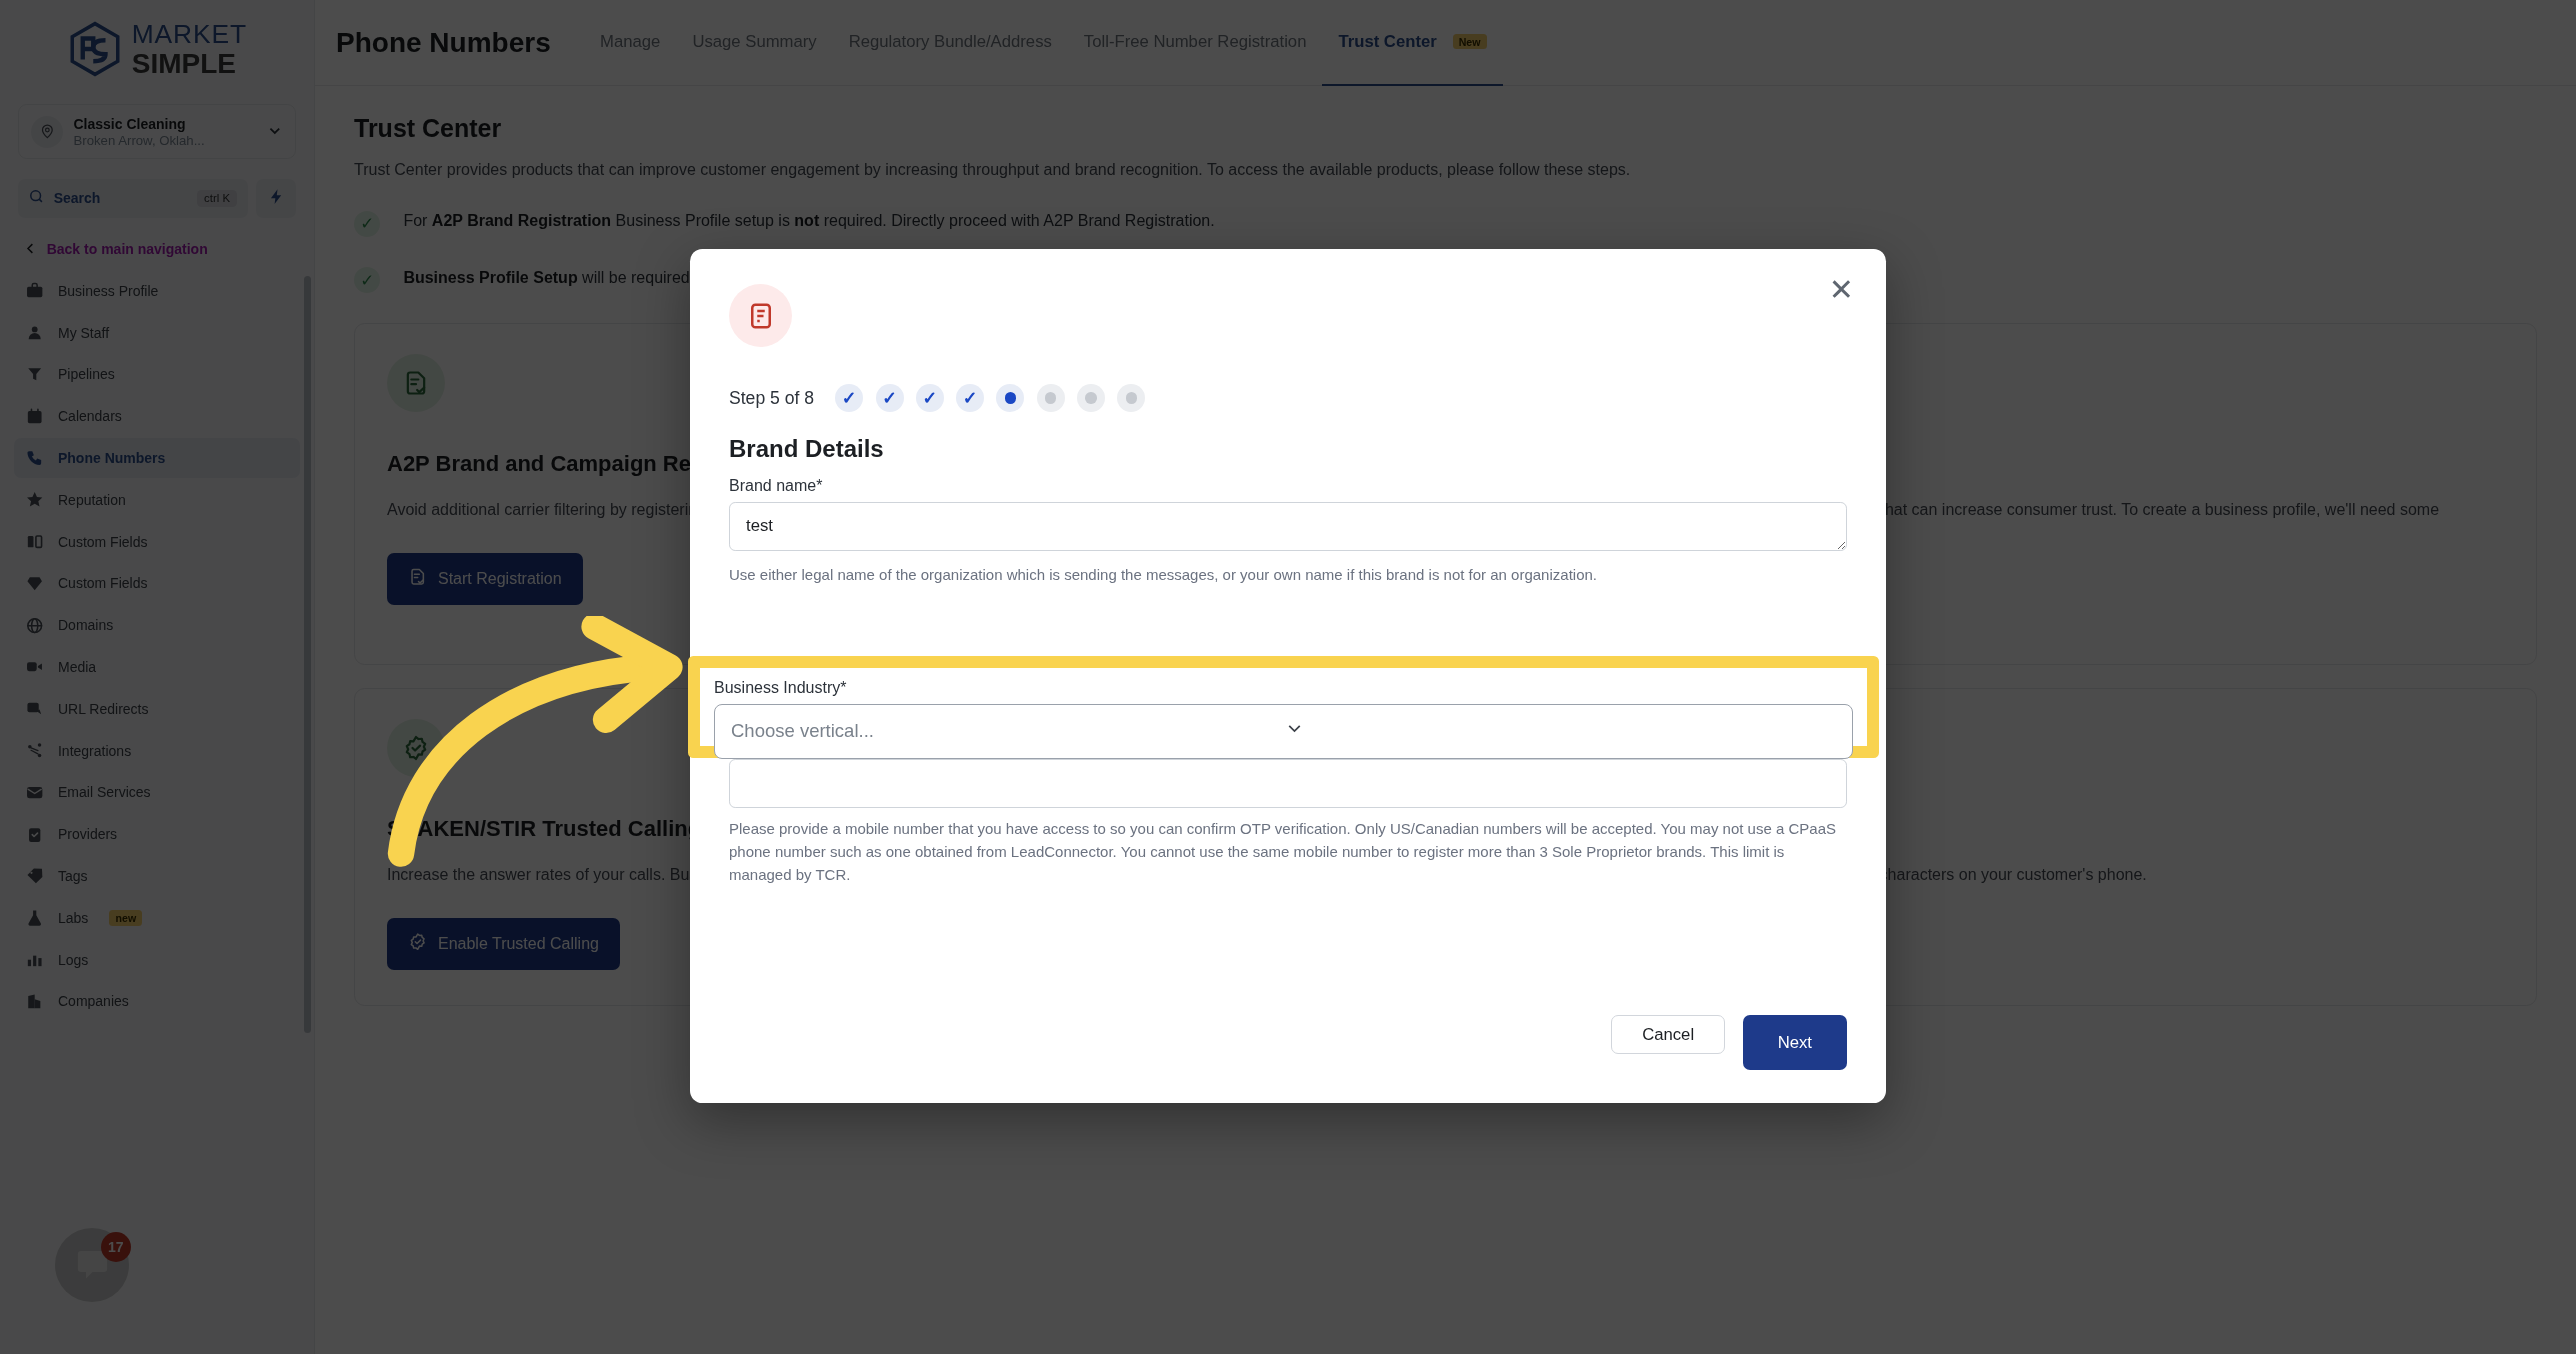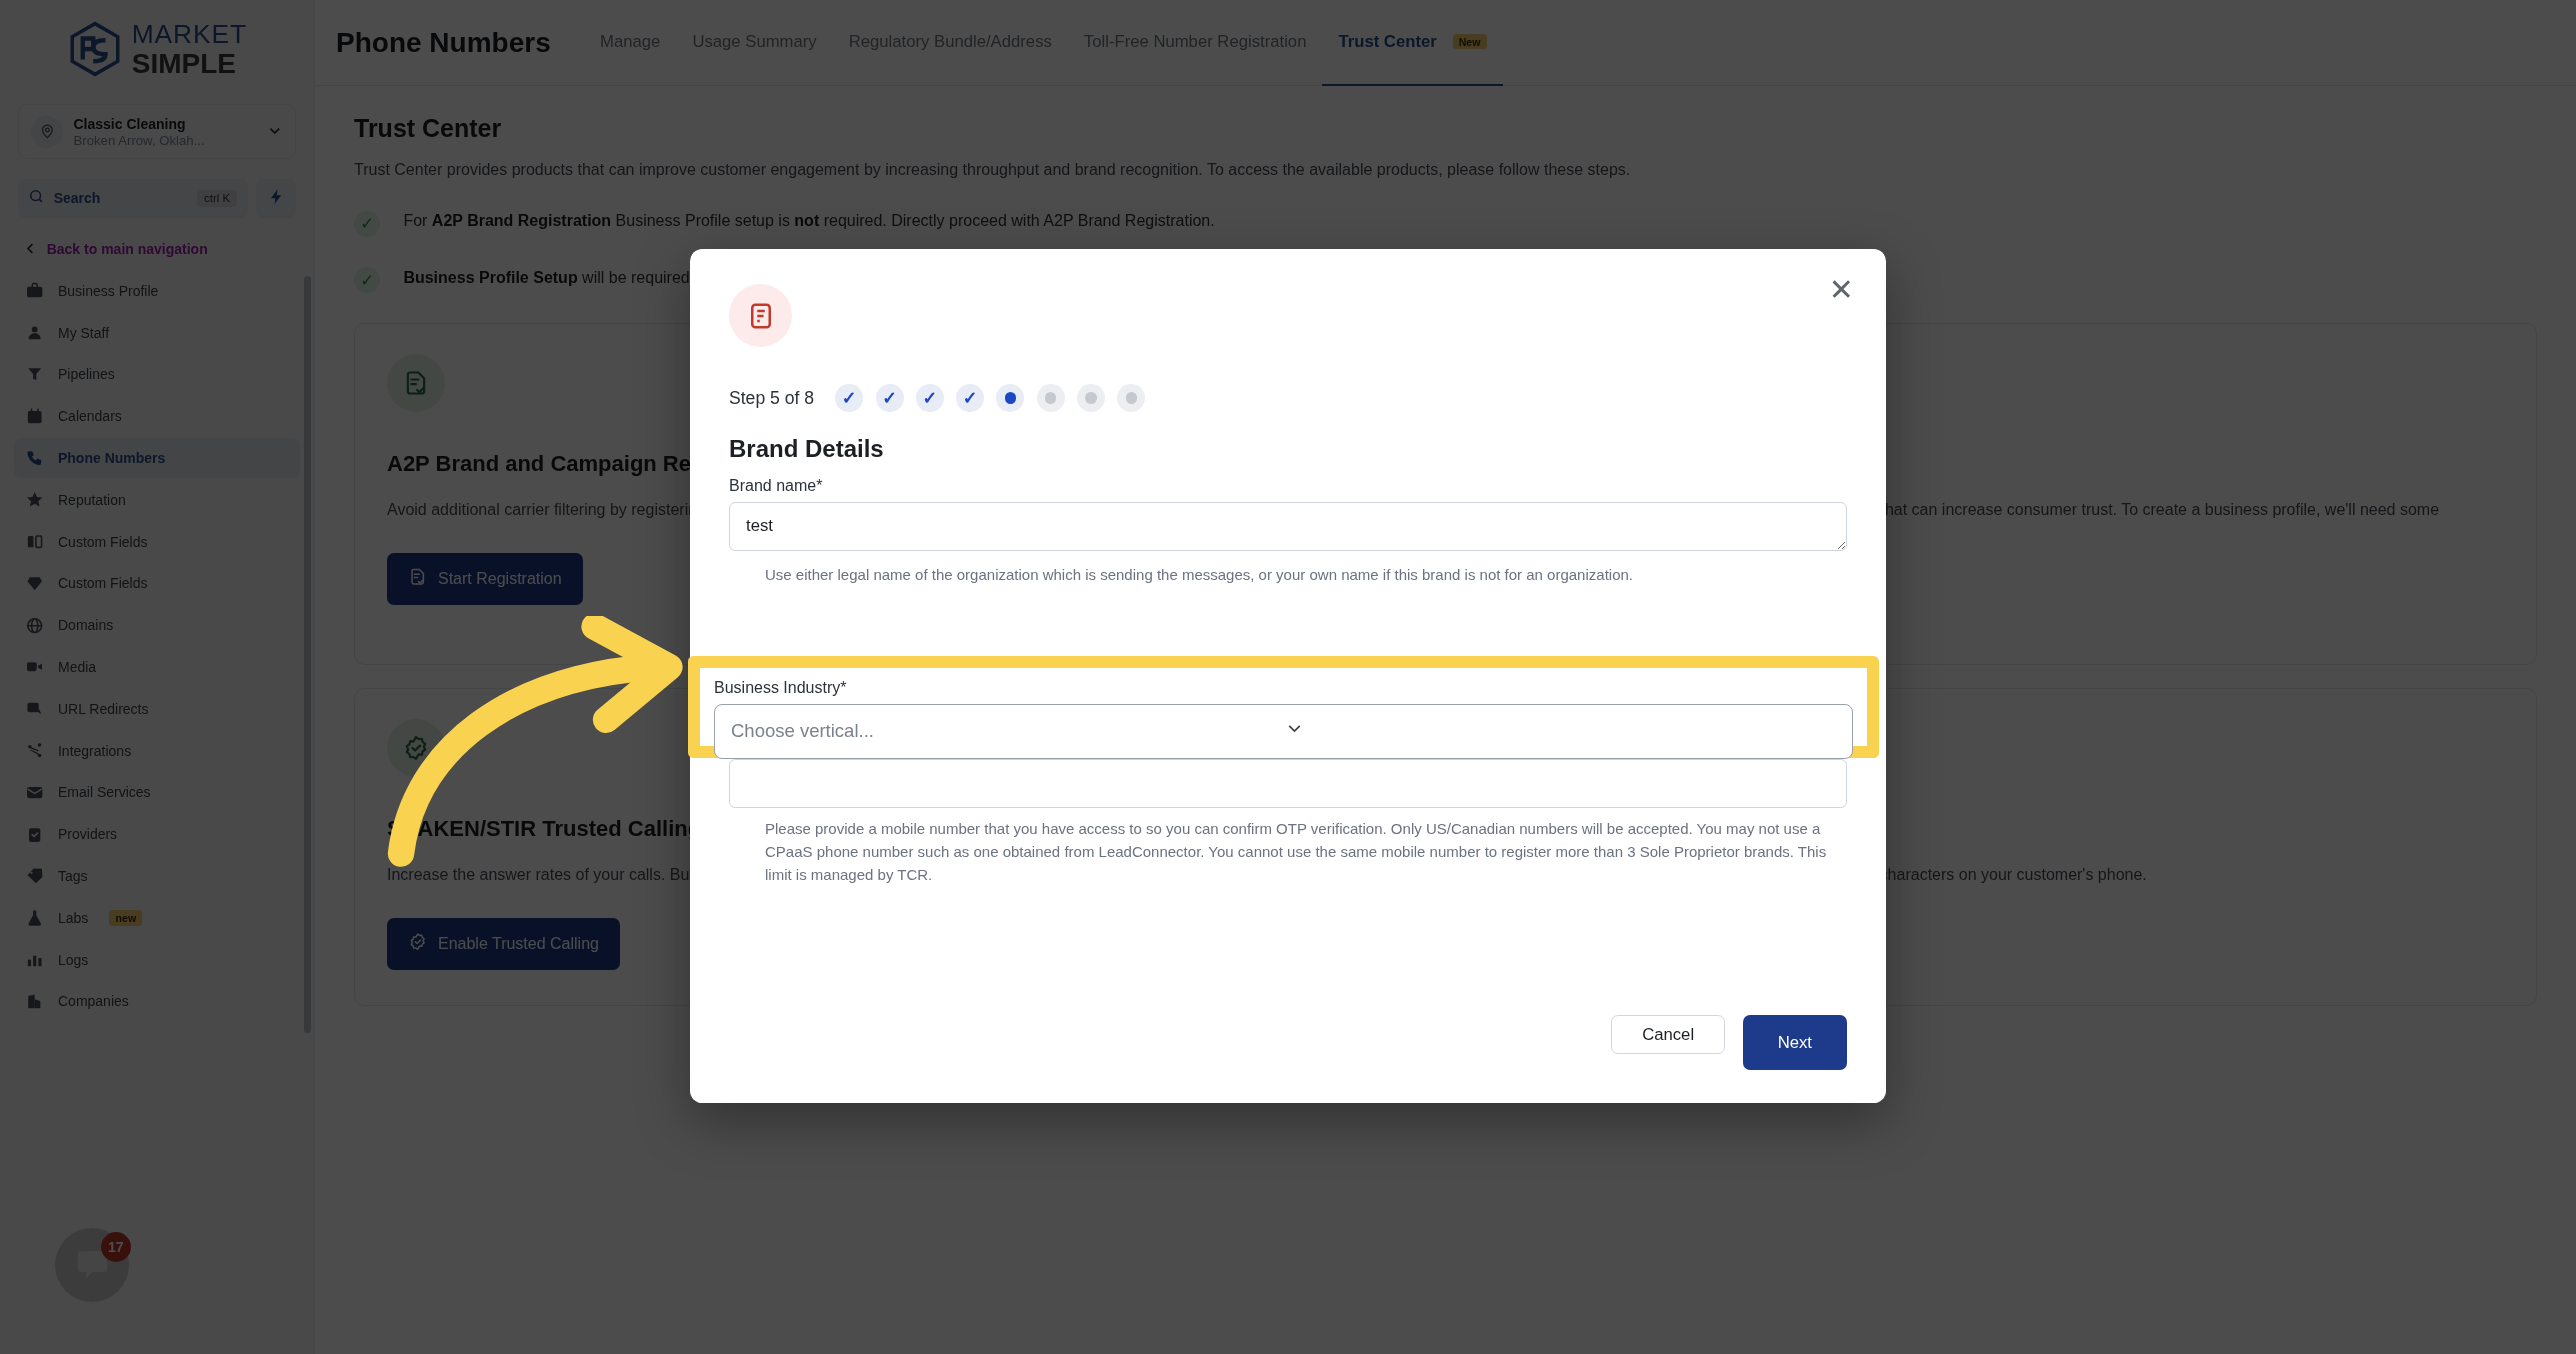--- a/index.html
+++ b/index.html
@@ -167,21 +167,21 @@
   .dot.muted .pip { background: #c5c9cf; }
 
   .form-h { font-size: 24px; font-weight: 700; color: #1c1f23; margin-top: 23px; }
   .f-label { font-size: 16px; color: #2c323a; margin-top: 14px; font-weight: 400; }
   .f-input {
     width: 100%; height: 49px; border: 0.9px solid #cfd4da; border-radius: 6.2px;
     margin-top: 7px; padding: 0 16px; font-size: 16.7px; color: #1c1f23;
     font-family: inherit; background: #fff; outline: none;
   }
   textarea.f-input { height: 49px; padding-top: 13.2px; resize: vertical; }
-  .f-help { font-size: 15px; color: #6b7280; margin-top: 8.8px; line-height: 1.55; margin-left: 36px; }
+  .f-help { font-size: 15px; color: #6b7280; margin-top: 8.8px; line-height: 1.55; }
 
   .modal-foot {
     position: absolute; left: 39px; right: 39px; bottom: 33px;
     display: flex; justify-content: flex-end; gap: 17.6px;
   }
   .btn-cancel {
     border: 0.9px solid #d2d6dc; background: #fff; border-radius: 7px;
     padding: 0 30px; height: 39px; font-size: 16.7px; color: #1c1f23; font-family: inherit;
   }
   .btn-next {

